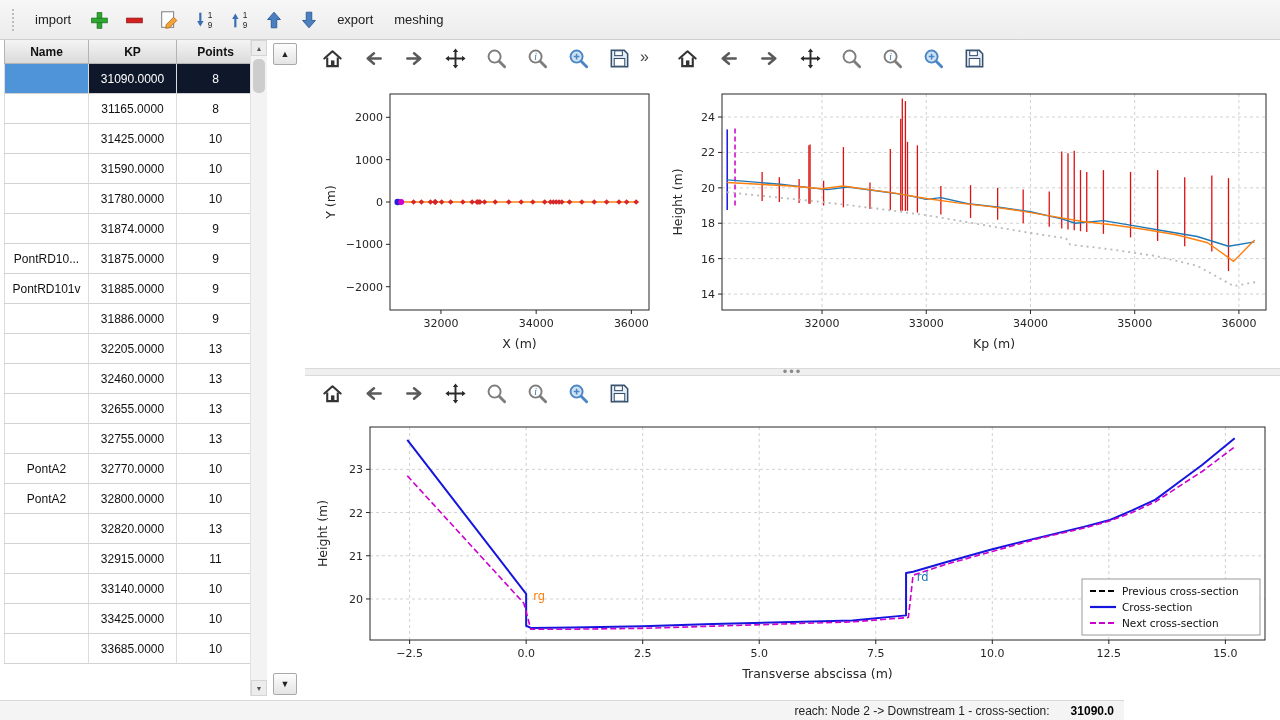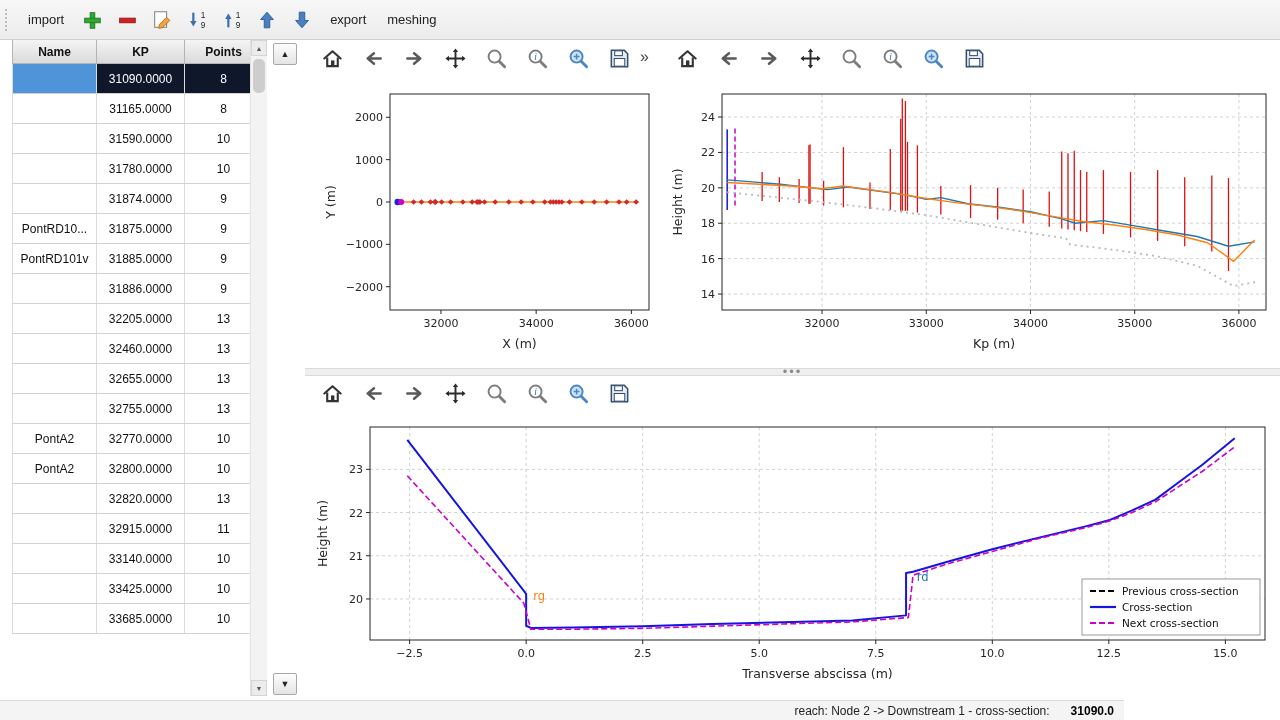--- a/index.html
+++ b/index.html
@@ -3,28 +3,28 @@
 <meta charset="utf-8">
 <style>
   html,body{margin:0;padding:0;}
   body{width:1280px;height:720px;position:relative;overflow:hidden;background:#ffffff;
        font-family:"Liberation Sans","DejaVu Sans",sans-serif;font-size:12px;color:#1a1a1a;}
   .abs{position:absolute;}
 
   
   #app-toolbar{left:0;top:0;width:1280px;height:40px;box-sizing:border-box;
     background:linear-gradient(#f7f7f7,#ececec);border-bottom:1px solid #cfcfcf;
-    display:flex;align-items:center;gap:9px;padding-left:5px;}
+    display:flex;align-items:center;gap:9px;padding-left:12px;}
   .tb-handle{width:3px;height:22px;border-left:2px dotted #bdbdbd;margin-right:3px;}
   .tb-label{font-size:13px;color:#222;padding:4px 6px;cursor:default;}
   .tb-icon{width:26px;height:26px;display:flex;align-items:center;justify-content:center;}
   .tb-icon svg{width:22px;height:22px;}
 
   
-  #table-panel{left:12px;top:40px;width:250px;height:660px;background:#fff;}
+  #table-panel{left:4px;top:40px;width:250px;height:660px;background:#fff;}
   table.tbl{border-collapse:collapse;table-layout:fixed;width:250px;font-size:12px;}
   .tbl col.c-name{width:84px}.tbl col.c-kp{width:88px}.tbl col.c-points{width:78px}
   .tbl th{height:21px;background:linear-gradient(#f4f4f4,#dadada);border:1px solid #b4b4b4;
     border-top:none;font-weight:bold;font-size:12px;color:#111;}
   .tbl td{height:29px;border-right:1px solid #dcdcdc;border-bottom:1px solid #d2d2d2;
     padding:0 5px;white-space:nowrap;overflow:hidden;text-align:center;color:#111;}
   .tbl td:first-child{border-left:1px solid #dcdcdc;}
   tr.selected td{background:#0f172a;color:#fff;}
   tr.selected td:first-child{background:#4f93d8;}
 
@@ -140,20 +140,25 @@
     <tbody>
         <tr class="selected">
           <td class="name"></td>
           <td class="kp">31090.0000</td>
           <td class="points">8</td>
         </tr>
         <tr>
           <td class="name"></td>
           <td class="kp">31165.0000</td>
           <td class="points">8</td>
+        </tr>
+        <tr>
+          <td class="name"></td>
+          <td class="kp">31425.0000</td>
+          <td class="points">10</td>
         </tr>
         <tr>
           <td class="name"></td>
           <td class="kp">31590.0000</td>
           <td class="points">10</td>
         </tr>
         <tr>
           <td class="name"></td>
           <td class="kp">31780.0000</td>
           <td class="points">10</td>

